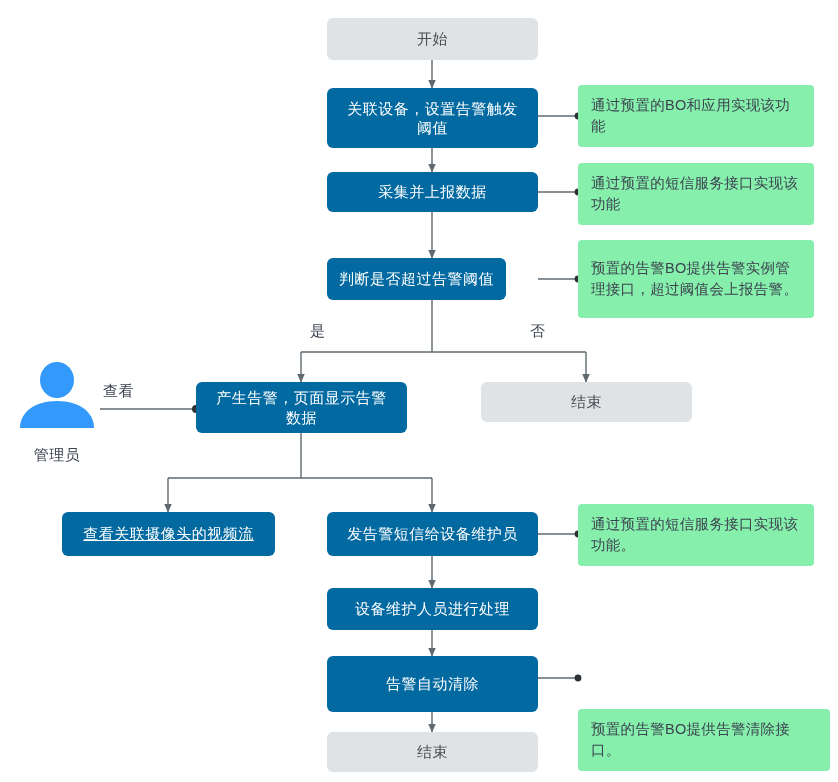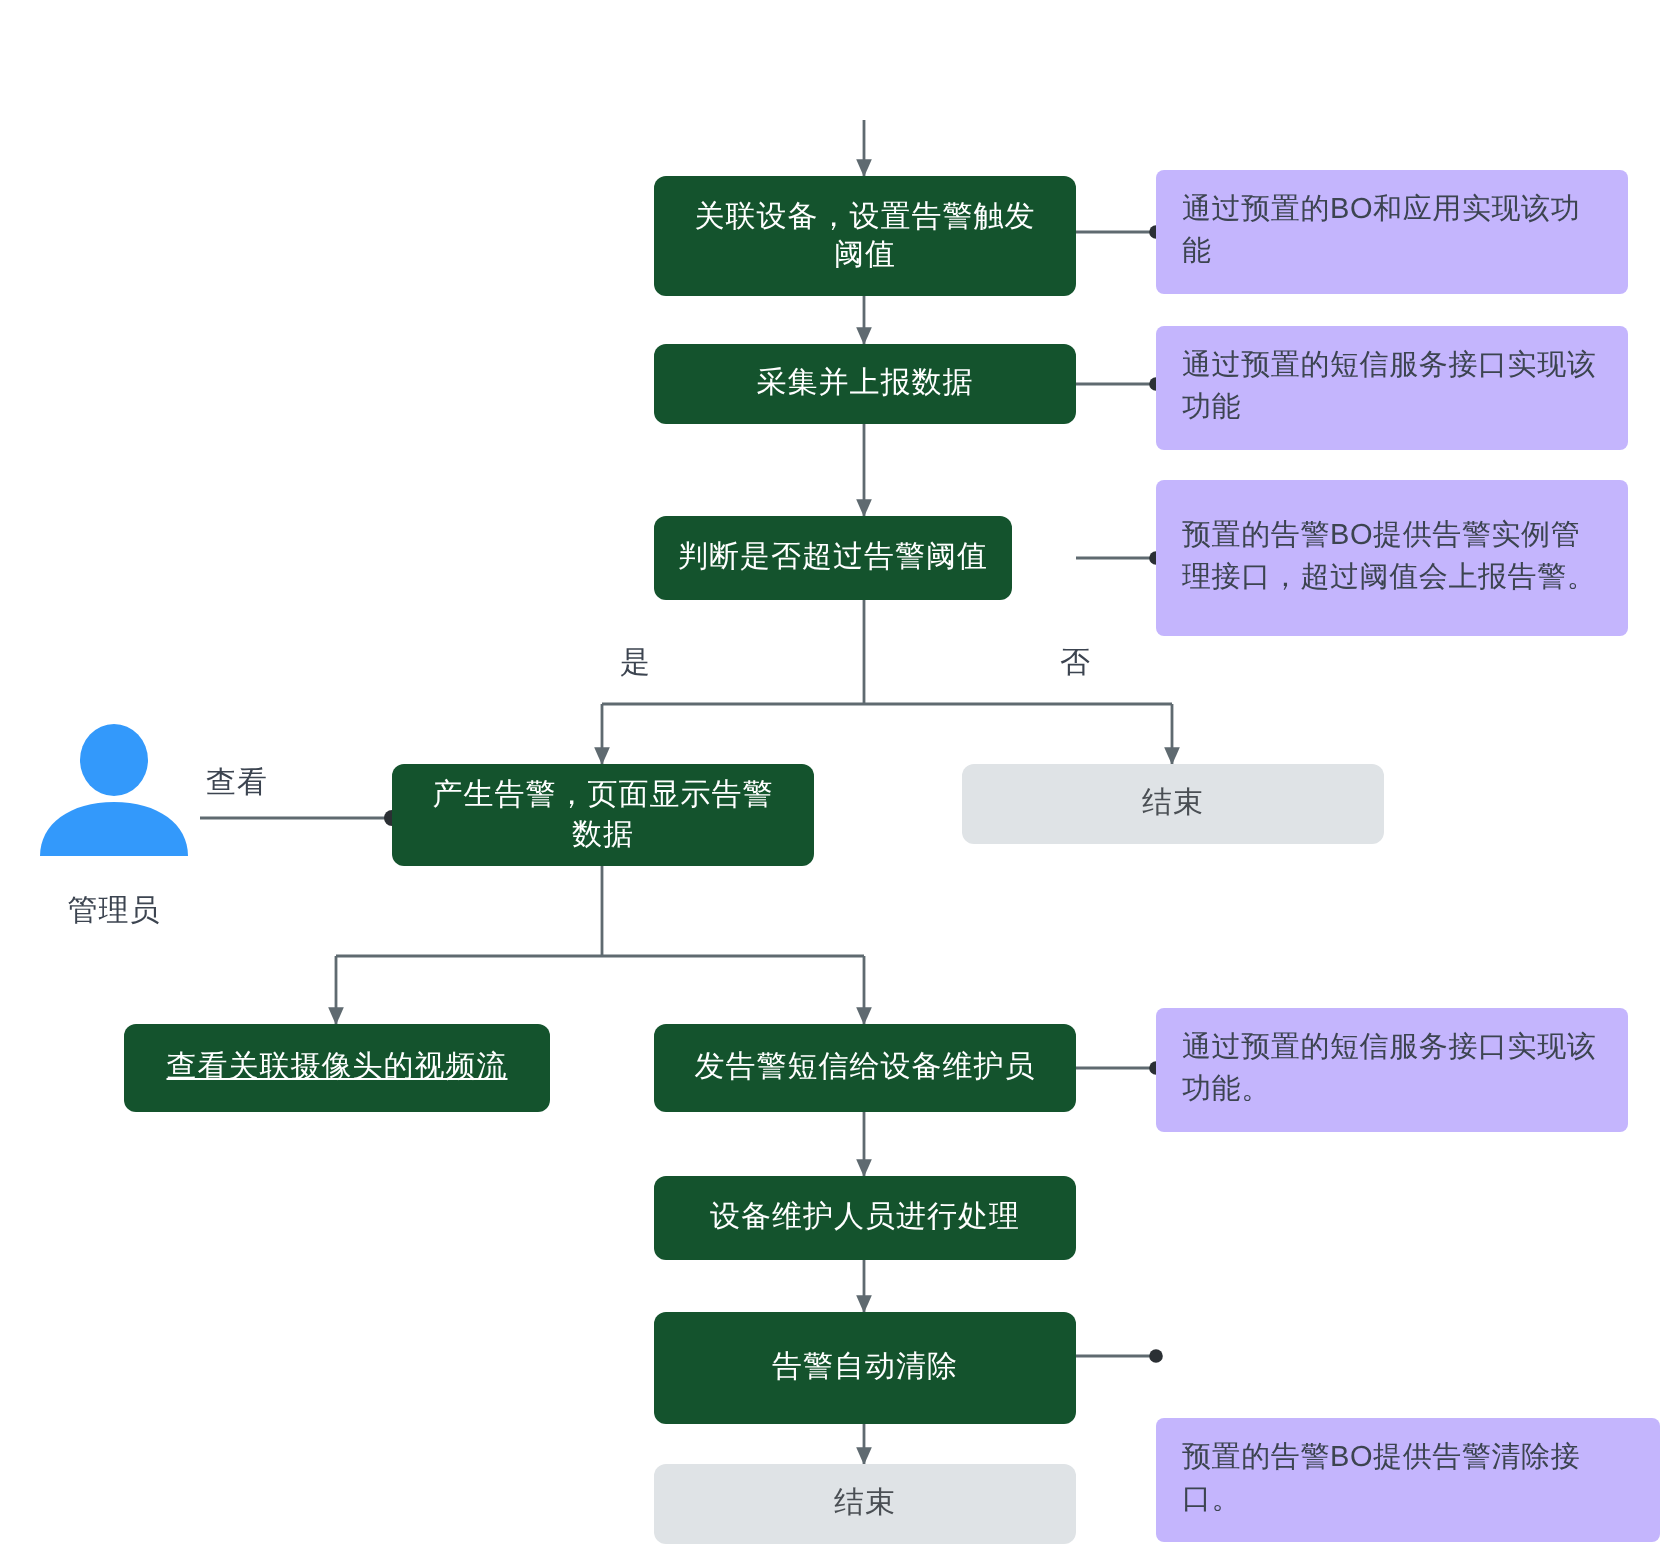--- a/index.html
+++ b/index.html
@@ -37,28 +37,28 @@
     line-height: 1.30;
     letter-spacing: 0.5px;
     white-space: pre-line;
   }
   .node.terminal {
     background: #dfe3e6;
     color: #4a4f54;
     font-size: 15px;
   }
   .node.process {
-    background: #14532d;
+    background: #0369a1;
     color: #ffffff;
     font-size: 15px;
   }
   .note {
     position: absolute;
     box-sizing: border-box;
-    background: #c4b5fd;
+    background: #86efac;
     color: #3c4450;
     border-radius: 4px;
     font-size: 14.5px;
     line-height: 1.45;
     letter-spacing: 0.3px;
     padding: 9px 12px 9px 13px;
     display: flex;
     align-items: center;
     white-space: normal;
   }
@@ -133,20 +133,21 @@
     <g fill="#2b3034">
       <circle cx="578" cy="116" r="3.4"></circle>
       <circle cx="578" cy="192" r="3.4"></circle>
       <circle cx="578" cy="279" r="3.4"></circle>
       <circle cx="578" cy="534" r="3.4"></circle>
       <circle cx="578" cy="678" r="3.4"></circle>
       <circle cx="196" cy="409" r="4"></circle>
     </g>
   </svg>
 
+  <div class="node terminal" style="left:327px; top:18px; width:211px; height:42px;">开始</div>
 
   <div class="node process" style="left:327px; top:88px; width:211px; height:60px;">关联设备，设置告警触发
 阈值</div>
 
   <div class="node process" style="left:327px; top:172px; width:211px; height:40px;">采集并上报数据</div>
 
   <div class="node process" style="left:327px; top:258px; width:179px; height:42px;">判断是否超过告警阈值</div>
 
   <div class="node terminal" style="left:481px; top:382px; width:211px; height:40px;">结束</div>
 

